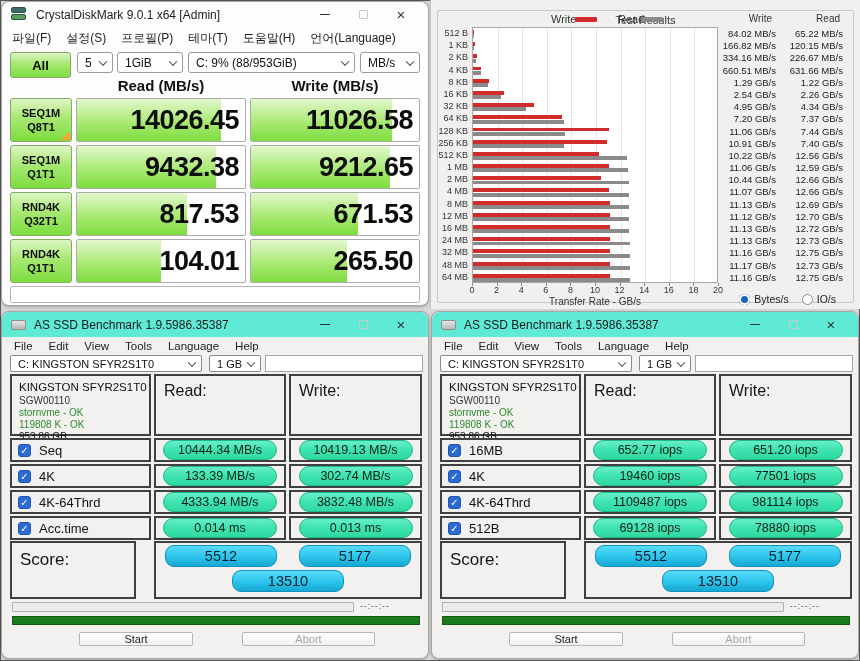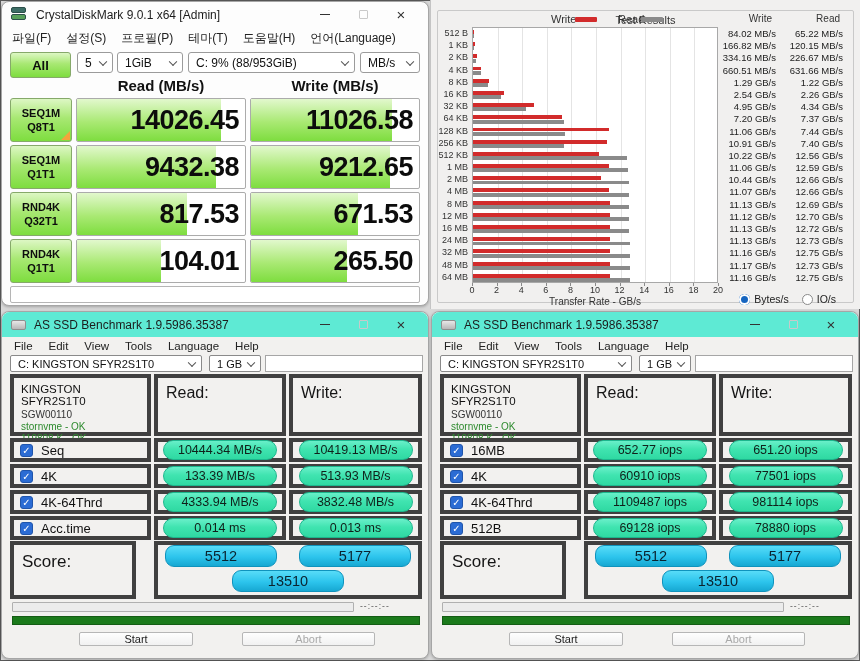--- a/index.html
+++ b/index.html
@@ -64,21 +64,21 @@
   
   .asssd{top:311px;width:428px;height:348px;background:#f2f1ef;}
   .asssd.pos-left{left:1px;} .asssd.pos-right{left:431px;}
   .asssd .titlebar{background:#5eead4;border-radius:8px 8px 0 0;}
   .ssd-icon{display:inline-block;width:15px;height:10px;background:linear-gradient(180deg,#e8e8e8,#b8b8b8);border:1px solid #8f8f8f;border-radius:2px;}
   .asssd .menubar{left:0;top:25px;height:17px;padding-left:12px;gap:16px;font-size:11.5px;}
   .asssd .combo{height:17px;font-size:11px;border-color:#8a8a8a;border-radius:2px;}
   .combo-drive{left:8px;top:43px;width:192px;}
   .combo-size{left:207px;top:43px;width:52px;}
   .emptybox{position:absolute;left:263px;top:43px;width:158px;height:17px;background:#fff;border:1px solid #a6a6a6;}
-  .cell{position:absolute;background:#f2f1ef;border:4px solid #404040;}
+  .cell{position:absolute;background:#f2f1ef;border:2px solid #404040;}
   .devinfo{left:8px;top:62px;width:141px;height:62px;padding:5px 0 0 7px;line-height:12px;}
   .devname{font-size:11.5px;color:#111;margin-bottom:2px;}
   .devline{font-size:10px;color:#333;}
   .devok{font-size:10px;color:#2e8b2e;}
   .colhead{top:62px;height:62px;font-size:16px;color:#151515;padding:6px 0 0 8px;}
   .colhead.read{left:152px;width:132px;} .colhead.write{left:287px;width:133px;}
   .bench-label{left:8px;width:141px;height:24px;display:flex;align-items:center;gap:8px;padding-left:6px;font-size:13px;color:#111;}
   .bench-val{height:24px;display:flex;align-items:center;justify-content:center;}
   .bench-val.read{left:152px;width:132px;} .bench-val.write{left:287px;width:133px;}
   .checkbox{width:13px;height:13px;background:#2b6cd4;border:1px solid #1f55ab;border-radius:3px;color:#fff;font-size:10px;line-height:12px;text-align:center;flex:0 0 auto;}
@@ -435,21 +435,21 @@
         <div class="pill mint">10419.13 MB/s</div>
       </div>
       <div class="cell bench-label" style="top: 152px;">
         <span class="checkbox">✓</span>
         <span>4K</span>
       </div>
       <div class="cell bench-val read" style="top: 152px;">
         <div class="pill mint">133.39 MB/s</div>
       </div>
       <div class="cell bench-val write" style="top: 152px;">
-        <div class="pill mint">513.93 MB/s</div>
+        <div class="pill mint">302.74 MB/s</div>
       </div>
       <div class="cell bench-label" style="top: 178px;">
         <span class="checkbox">✓</span>
         <span>4K-64Thrd</span>
       </div>
       <div class="cell bench-val read" style="top: 178px;">
         <div class="pill mint">4333.94 MB/s</div>
       </div>
       <div class="cell bench-val write" style="top: 178px;">
         <div class="pill mint">3832.48 MB/s</div>
@@ -524,21 +524,21 @@
         <div class="pill mint">652.77 iops</div>
       </div>
       <div class="cell bench-val write" style="top: 126px;">
         <div class="pill mint">651.20 iops</div>
       </div>
       <div class="cell bench-label" style="top: 152px;">
         <span class="checkbox">✓</span>
         <span>4K</span>
       </div>
       <div class="cell bench-val read" style="top: 152px;">
-        <div class="pill mint">60910 iops</div>
+        <div class="pill mint">19460 iops</div>
       </div>
       <div class="cell bench-val write" style="top: 152px;">
         <div class="pill mint">77501 iops</div>
       </div>
       <div class="cell bench-label" style="top: 178px;">
         <span class="checkbox">✓</span>
         <span>4K-64Thrd</span>
       </div>
       <div class="cell bench-val read" style="top: 178px;">
         <div class="pill mint">1109487 iops</div>

